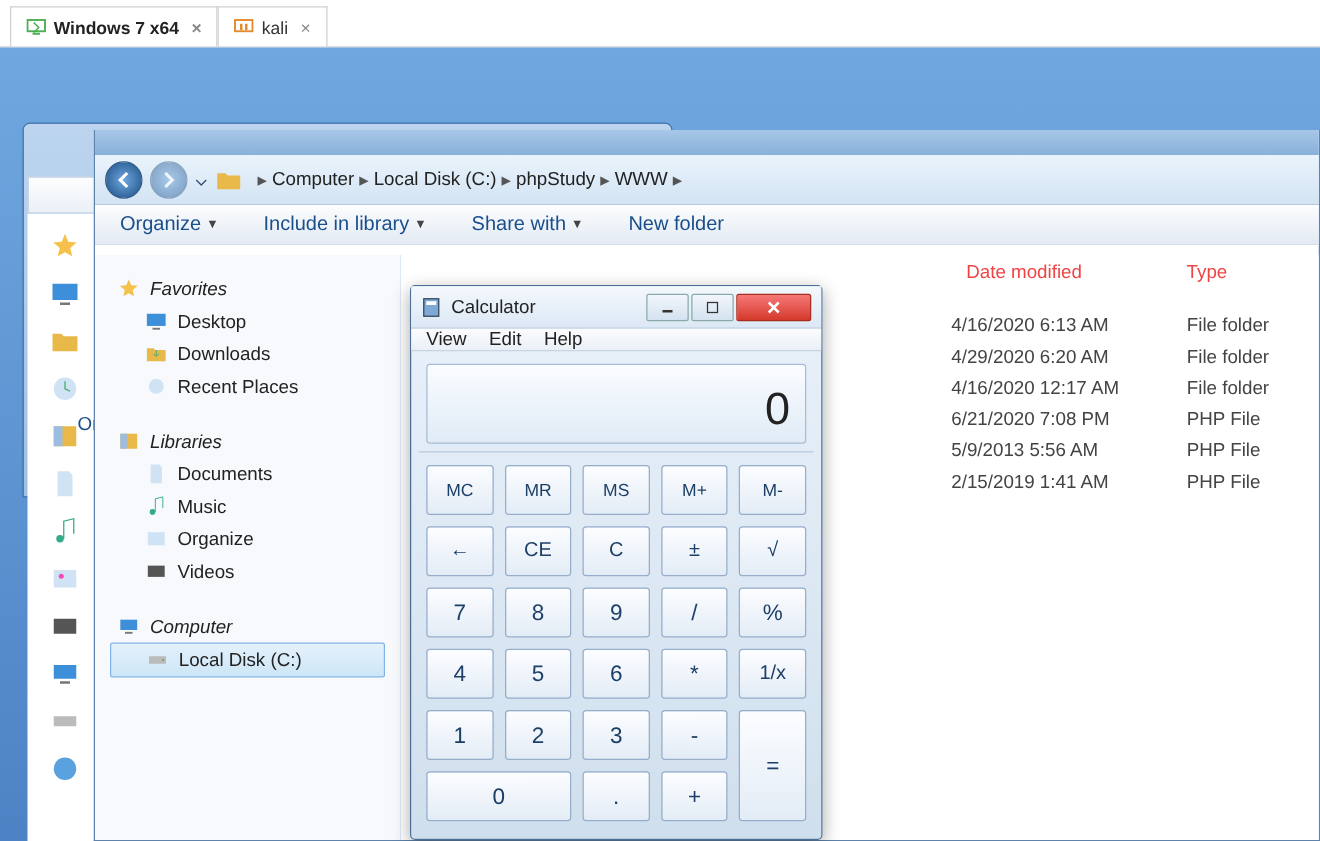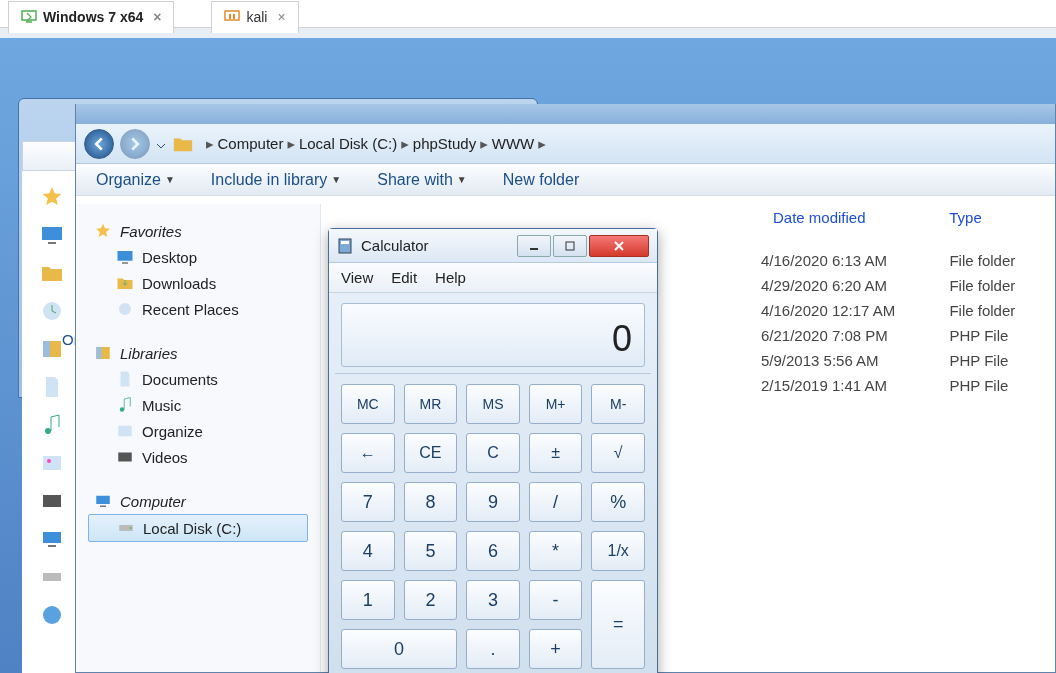--- a/index.html
+++ b/index.html
@@ -1,19 +1,19 @@
 <!DOCTYPE html>
 <html><head>
 <meta charset="utf-8">
 <style>
 * { box-sizing: border-box; margin: 0; padding: 0; font-family: "Segoe UI", Tahoma, sans-serif; }
 body { width: 1056px; height: 673px; overflow: hidden; background: #e8eef5; position: relative; }
 
 
-.vm-tabs { height: 28px; background: #fff; border-bottom: 1px solid #d0d0d0; display: flex; align-items: center; padding-left: 8px; gap: 37px; }
+.vm-tabs { height: 38px; background: #fff; border-bottom: 1px solid #d0d0d0; display: flex; align-items: flex-end; padding-left: 8px; }
 .vm-tab { display: flex; align-items: center; gap: 6px; padding: 6px 12px; border: 1px solid #d0d0d0; border-bottom: none; margin-top: 6px; background: #fff; font-size: 14px; color: #333; height: 32px; }
 .vm-tab.active { background: #fff; font-weight: 600; color: #222; }
 .vm-tab .close { color: #888; font-size: 14px; margin-left: 4px; cursor: pointer; }
 .vm-tab svg { width: 16px; height: 16px; }
 
 
 .desk { position: absolute; left: 0; top: 38px; right: 0; bottom: 0; background: linear-gradient(#6fa8e0, #4d82c4); }
 
 
 .bg-window { position: absolute; left: 18px; top: 60px; width: 520px; height: 300px; background: linear-gradient(#bcd4ee,#9fc0e4); border: 1px solid #4173a8; border-radius: 6px 6px 0 0; }
@@ -39,34 +39,34 @@
 .ex-sidebar { width: 245px; background: #f7f9fd; border-right: 1px solid #e0e8f2; padding: 14px 8px; font-size: 15px; color: #222; }
 .ex-group { margin-bottom: 18px; }
 .ex-group .hdr { display:flex; align-items:center; gap:8px; padding:4px 10px; font-size:15px;font-style:italic; }
 .ex-item { display:flex; align-items:center; gap:8px; padding: 4px 10px 4px 32px; font-size:15px; cursor: default; }
 .ex-item.selected { background: linear-gradient(#e5f1fb,#cde6f7); border: 1px solid #7eb4ea; border-radius: 2px; margin: 0 4px; padding-left: 28px; }
 .pane-ico { width:18px; height:18px; }
 
 
 .ex-content { flex: 1; background: #fff; position: relative; }
 .col-headers { position: absolute; left: 0; right: 0; top: 0; height: 26px; display: flex; align-items: center; }
-.col-h { font-size:15px; color:#1d4ed8; padding:0 12px; }
+.col-h { font-size:15px; color:#ef4444; padding:0 12px; }
 .rows { position: absolute; left: 440px; top: 44px; right: 0; }
 .row { display: flex; gap: 30px; font-size: 15px; color: #444; padding: 4px 0; }
 .row .c1 { width: 180px; }
 .row .c2 { width: 120px; }
 
 
 .calc { position: absolute; left: 328px; top: 190px; width: 330px; border: 1px solid #4a6e96; border-radius: 4px; background: linear-gradient(#eaf2fb,#d0dfed); box-shadow: 0 4px 14px rgba(0,0,0,0.35); }
 .calc-title { height: 34px; background: linear-gradient(#f4f8fc,#dce8f5); border-bottom: 1px solid #b7c9dc; display:flex; align-items:center; padding:0 8px; gap:8px; font-size:15px; color:#222; }
 .calc-title .spacer { flex:1; }
 .winbtns { display:flex; height: 22px; }
 .winbtn { width: 34px; border:1px solid #8aa; border-radius: 2px; background: linear-gradient(#f2f6fb,#d4e2f0); margin-left:2px; display:flex; align-items:center; justify-content:center; font-size:13px; }
 .winbtn.close { width: 60px; background: linear-gradient(#f57878,#d43a2b); border-color:#a82f1f; color:#fff; }
-.calc-menu { height: 30px; background: linear-gradient(#fbfcfd,#eaf0f7); border-bottom:1px solid #c7d4e2; display:flex; align-items:center; gap:18px; padding:0 12px; font-size:15px; color:#222; }
+.calc-menu { height: 18px; background: linear-gradient(#fbfcfd,#eaf0f7); border-bottom:1px solid #c7d4e2; display:flex; align-items:center; gap:18px; padding:0 12px; font-size:15px; color:#222; }
 .calc-display { margin: 10px 12px 6px; height: 64px; background: linear-gradient(#fafcff,#e0ebf6); border:1px solid #a7bdd4; border-radius:3px; display:flex; align-items:flex-end; justify-content:flex-end; padding:6px 12px; font-size:36px; color:#222; }
 .calc-sep { height:1px; background:#b7c9dc; margin: 0 6px; }
 .calc-keys { padding: 10px 12px 14px; display:grid; grid-template-columns: repeat(5, 1fr); gap: 9px; }
 .key { height: 40px; border:1px solid #97aecb; border-radius:3px; background: linear-gradient(#fcfdff,#e3ecf6); font-size:18px; color:#1b3f66; display:flex; align-items:center; justify-content:center; cursor:pointer; }
 .key.mem { font-size:14px; }
 .key.fn { font-size:16px; }
 .key.eq { grid-row: span 2; height: 89px; }
 .key.zero { grid-column: span 2; }
 
 

